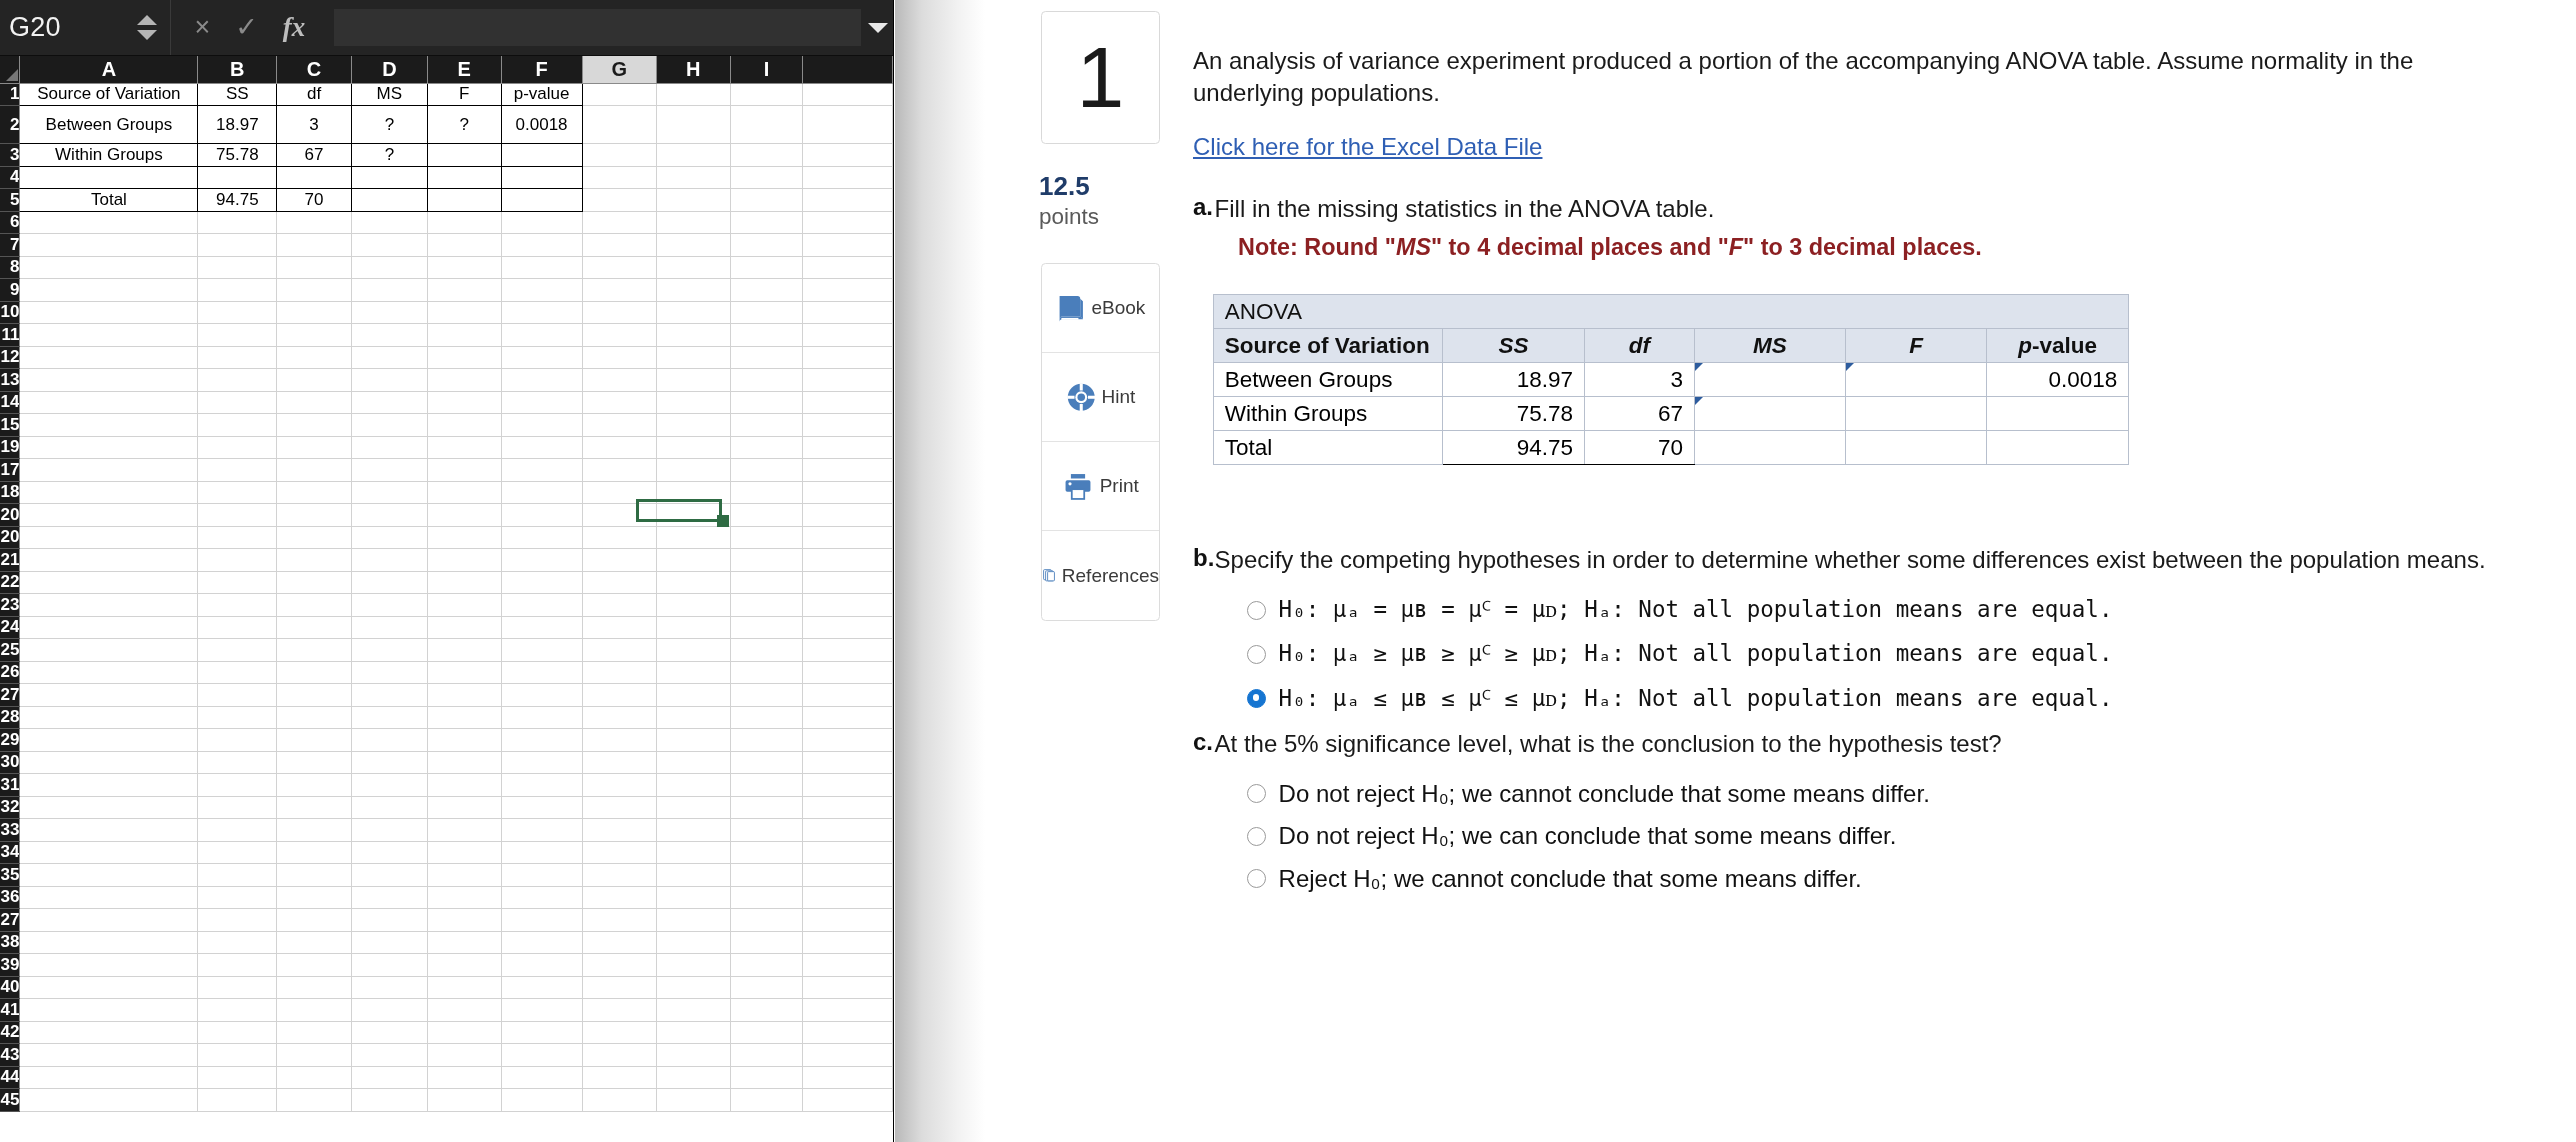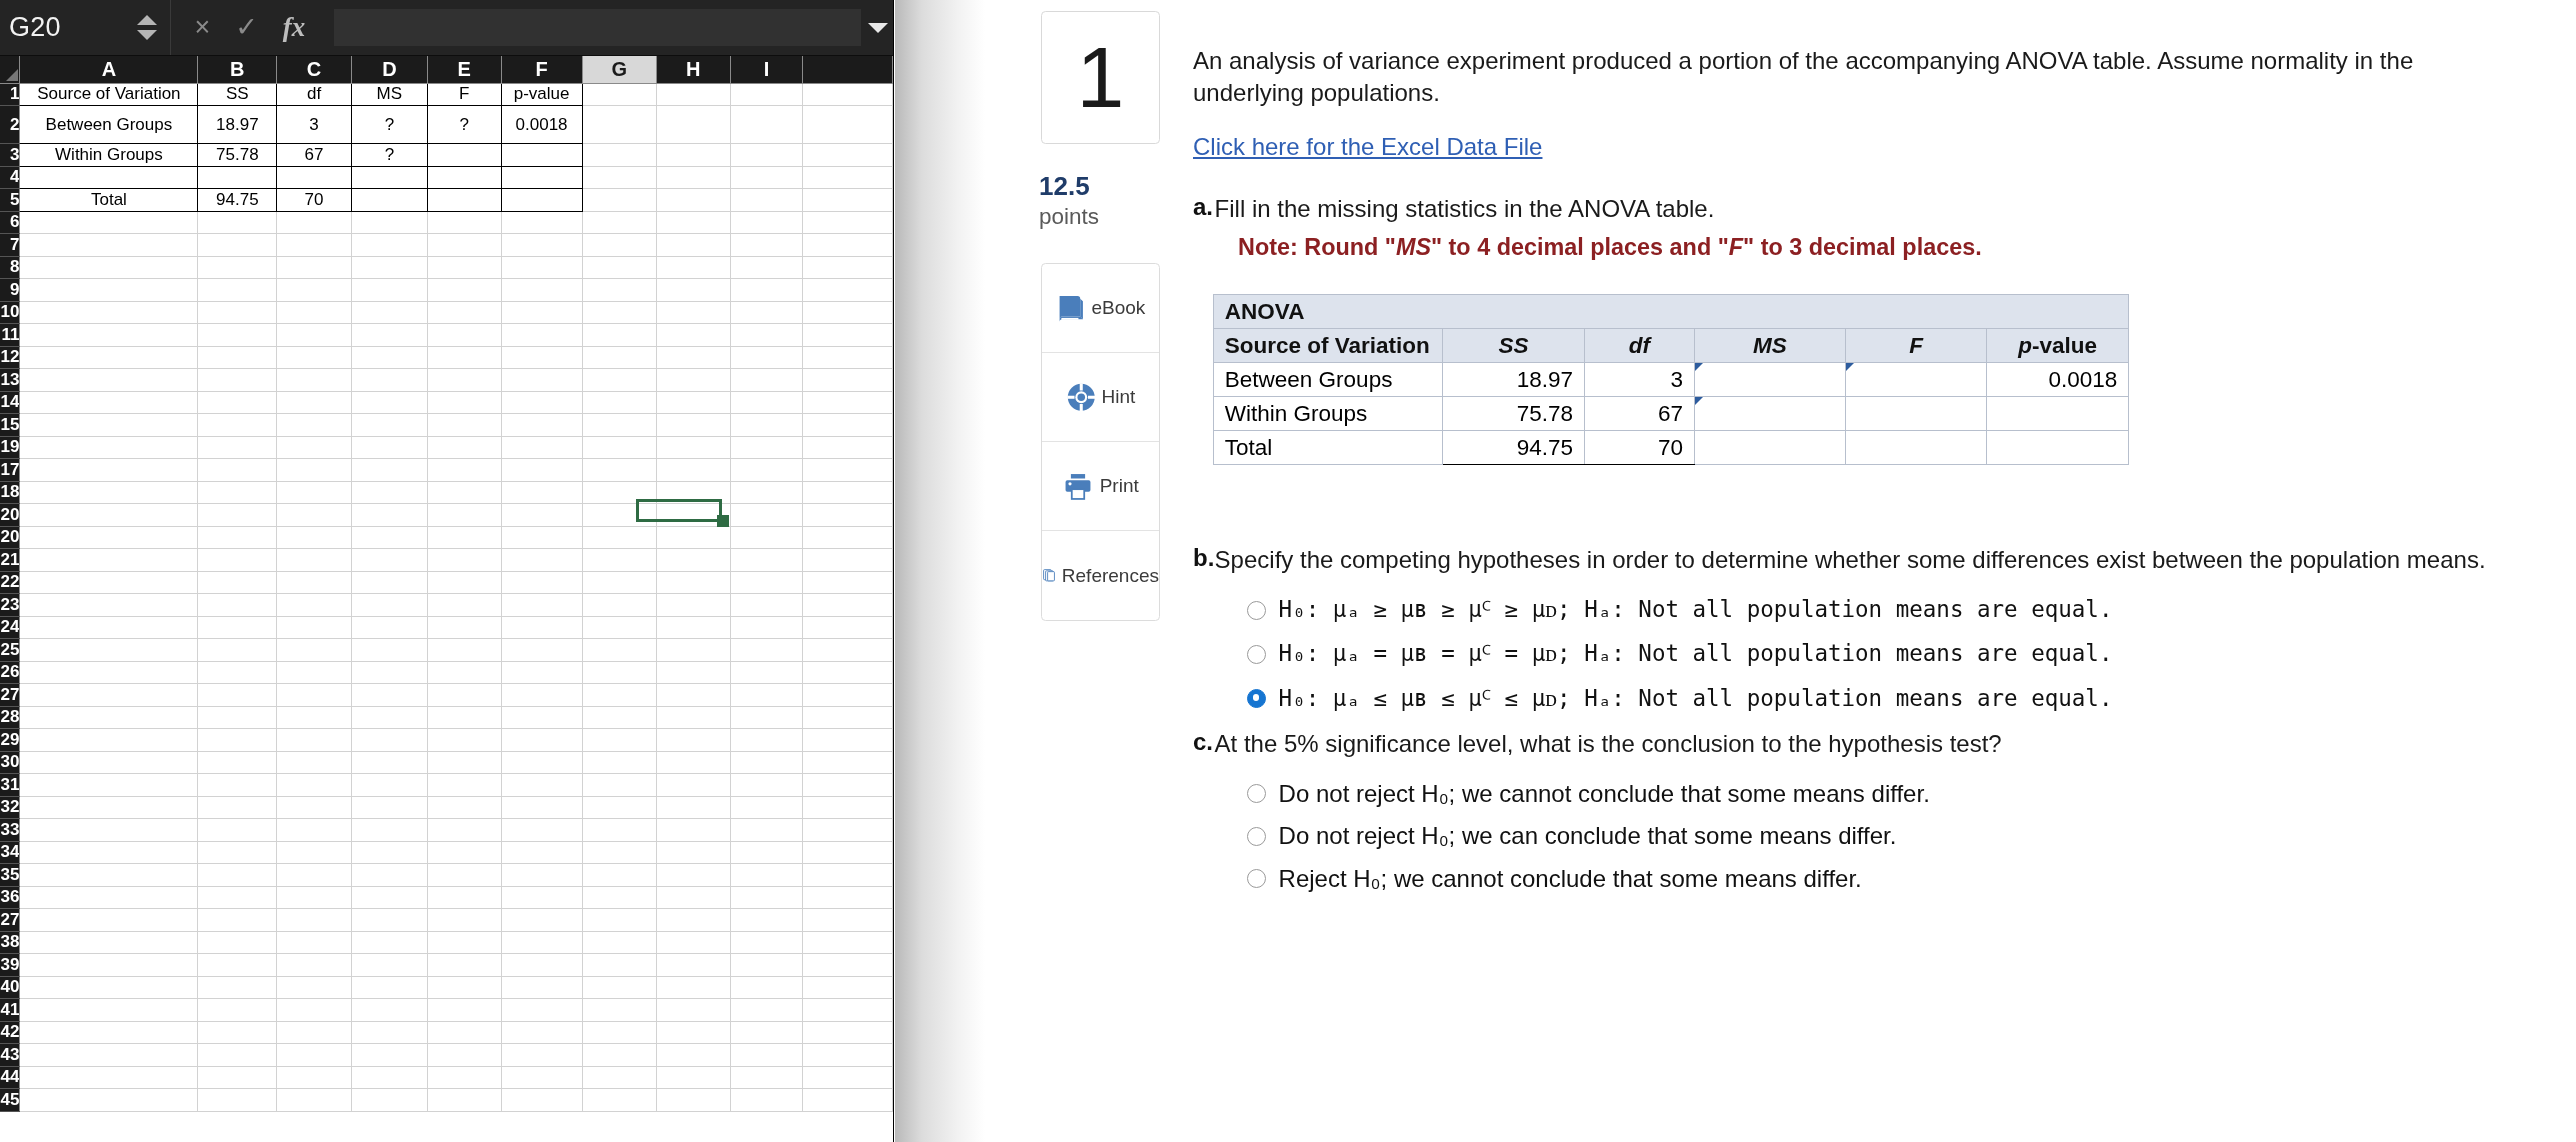--- a/index.html
+++ b/index.html
@@ -203,21 +203,21 @@
     display: block; margin-top: 7.2px; margin-left: 23.4px;
     font-size: 23.4px; font-weight: bold; color: #8c2022;
   }
   .note i { font-style: italic; }
 
   
   #anova-wrap { margin-left: 20px; margin-top: 32px; }
   table.anova { border-collapse: collapse; width: 916px; font-size: 22.5px; }
   table.anova td, table.anova th { border: 0.9px solid #b7bfcd; padding: 0 10.8px; height: 34px; }
   .anova-title {
-    background: #dde3ed; font-weight: bold; text-align: left; color: #111;
+    background: #dde3ed; font-weight: normal; text-align: left; color: #111;
     height: 36px;
   }
   .anova-hd {
     background: #dde3ed; font-weight: bold; font-style: italic;
     text-align: center; color: #111;
   }
   .anova-hd.left { text-align: left; font-style: normal; }
   .anova-hd.pval { font-style: normal; }
   .anova-hd.pval i { font-style: italic; }
   td.a-lbl { text-align: left; background: #fff; }
@@ -1006,25 +1006,25 @@
       </div>
 
       <div class="part" style="margin-top:79px">
         <span class="part-letter">b.</span>
         <span class="part-text">Specify the competing hypotheses in order to determine whether some differences exist between the population means.</span>
       </div>
 
       <div class="choices" id="hyp-choices">
           <div class="choice">
             <span class="radio"></span>
-            <span class="choice-mono">H₀: μₐ ≥ μʙ ≥ μꟲ ≥ μᴅ; Hₐ: Not all population means are equal.</span>
+            <span class="choice-mono">H₀: μₐ = μʙ = μꟲ = μᴅ; Hₐ: Not all population means are equal.</span>
           </div>
           <div class="choice">
             <span class="radio"></span>
-            <span class="choice-mono">H₀: μₐ = μʙ = μꟲ = μᴅ; Hₐ: Not all population means are equal.</span>
+            <span class="choice-mono">H₀: μₐ ≥ μʙ ≥ μꟲ ≥ μᴅ; Hₐ: Not all population means are equal.</span>
           </div>
           <div class="choice">
             <span class="radio checked"></span>
             <span class="choice-mono">H₀: μₐ ≤ μʙ ≤ μꟲ ≤ μᴅ; Hₐ: Not all population means are equal.</span>
           </div>
         </div>
 
       <div class="part" style="margin-top:9px">
         <span class="part-letter">c.</span>
         <span class="part-text">At the 5% significance level, what is the conclusion to the hypothesis test?</span>

